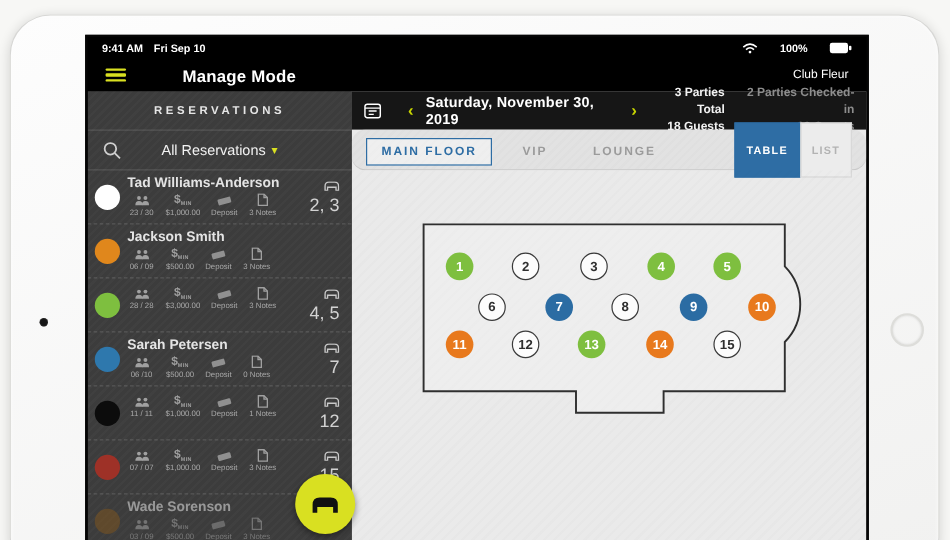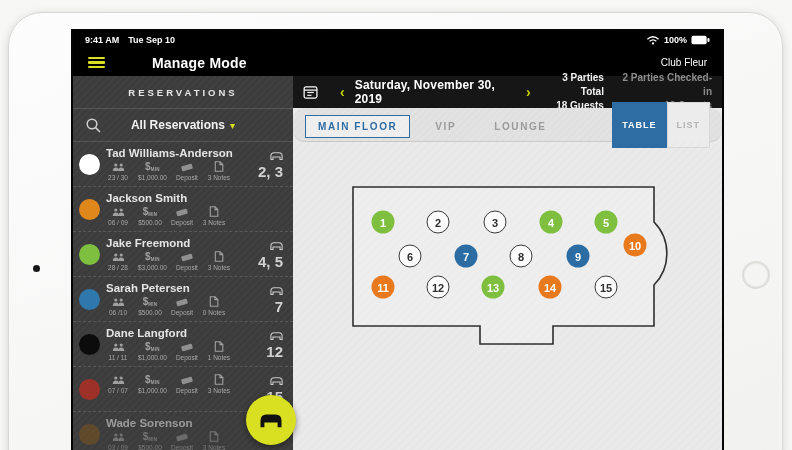--- a/index.html
+++ b/index.html
@@ -19,57 +19,57 @@
 
   
   .screen { position:absolute; left:62px; top:16px; width:653px; height:438px;
             background:#000; border:2px solid #050505; overflow:hidden;
             display:flex; flex-direction:column; }
 
   
   .statusbar { height:18px; background:#000; color:#fff; display:flex;
                align-items:center; padding:0 12px; font-size:9px; font-weight:bold; }
   .statusbar .sb-left { display:flex; gap:9px; }
-  .statusbar .sb-right { margin-left:auto; display:flex; align-items:center; gap:4px; }
+  .statusbar .sb-right { margin-left:auto; display:flex; align-items:center; gap:18px; }
 
   
   .appbar { height:27px; background:#000; display:flex; align-items:center; padding:0 15px; }
   .hamburger { width:17px; display:flex; flex-direction:column; gap:2px; cursor:pointer; }
   .hamburger span { height:2.6px; background:#d9e021; border-radius:1px; }
   .app-title { color:#fff; font-size:14px; font-weight:bold; margin-left:15px; letter-spacing:.2px;padding-left:32px; }
   .venue { margin-left:auto; color:#fff; font-size:10px; }
 
   
   .bodyrow { flex:1; display:flex; min-height:0; }
 
   
   .sidebar { width:220px; background:#3c3c3c; position:relative; display:flex; flex-direction:column;
              background-image:repeating-linear-gradient(135deg, rgba(255,255,255,.018) 0 2px, transparent 2px 5px); }
   .res-header { height:33px; display:flex; align-items:center; justify-content:center;
                 color:#e6e6e6; font-size:9.5px; font-weight:bold; letter-spacing:3px;
                 border-bottom:1px solid rgba(255,255,255,.13); }
   .filter-row { height:33px; position:relative; display:flex; align-items:center; justify-content:center;
                 border-bottom:1px solid rgba(255,255,255,.13); cursor:pointer; }
   .search-ic { position:absolute; left:12px; top:8px; }
-  .filter-label { color:#f2f2f2; font-size:12px;font-weight:bold; }
+  .filter-label { color:#f2f2f2; font-size:12px; }
   .filter-caret { color:#d9e021; font-size:10px; margin-left:5px; }
   .res-list { flex:1; overflow:hidden; }
   .res-row { height:45px; position:relative; padding:5px 8px 0 33px;
              border-bottom:1px dashed rgba(255,255,255,.14); cursor:pointer; }
   .res-row:last-child { opacity:.55; }
   .dot { position:absolute; left:6px; top:12px; width:21px; height:21px; border-radius:50%; }
   .res-name { color:#e4e4e4; font-size:11.5px; font-weight:bold; white-space:nowrap;
               overflow:hidden; max-width:135px; }
   .stats { display:flex; gap:8px; margin-top:2px; }
   .stat { display:flex; flex-direction:column; align-items:center; min-width:24px; }
   .stat .ic { height:11px; display:flex; align-items:flex-end; justify-content:center;
               color:#a0a0a0; font-size:10px; font-weight:bold; line-height:1; }
   .stat .lbl { font-size:6.5px; color:#a8a8a8; margin-top:1.5px; white-space:nowrap; }
   .min-sup { font-size:4.5px; vertical-align:super; letter-spacing:.3px; }
-  .tbl-info { position:absolute; right:10px; top:4px; text-align:right;font-weight:bold; }
+  .tbl-info { position:absolute; right:10px; top:4px; text-align:right; }
   .tbl-info .num { font-size:15px; color:#d2d2d2; line-height:1.1; }
   .fab { position:absolute; right:-3px; bottom:20px; width:50px; height:50px; border-radius:50%;
          background:#d9e021; display:flex; align-items:center; justify-content:center;
          box-shadow:0 2px 6px rgba(0,0,0,.45); cursor:pointer; z-index:5; }
 
   
   .main { flex:1; display:flex; flex-direction:column; background:#eaeaea; min-width:0; }
   .datebar { height:32px; background:#161616; display:flex; align-items:center; padding:0 10px; }
   .cal-ic { margin-right:12px; cursor:pointer; }
   .chev { color:#c6d400; font-size:14px; font-weight:bold; padding:0 10px; cursor:pointer; line-height:1; }
@@ -104,21 +104,21 @@
 
 <div class="tablet">
   <div class="camera"></div>
   <div class="home-btn"></div>
 
   <div class="screen">
 
     <div class="statusbar">
       <div class="sb-left">
         <span>9:41 AM</span>
-        <span>Tue Sep 10</span>
+        <span>Fri Sep 10</span>
       </div>
       <div class="sb-right">
         <svg width="14" height="10" viewBox="0 0 16 11">
           <path d="M1.6 4.6 Q8 -1 14.4 4.6" fill="none" stroke="#fff" stroke-width="1.5"></path>
           <path d="M4.2 7 Q8 3.6 11.8 7" fill="none" stroke="#fff" stroke-width="1.5"></path>
           <circle cx="8" cy="9.4" r="1.3" fill="#fff"></circle>
         </svg>
         <span>100%</span>
         <svg width="19" height="10" viewBox="0 0 20 10">
           <rect x="0.5" y="0.5" width="16" height="9" rx="2" fill="#fff"></rect>
@@ -230,21 +230,20 @@
           </svg>
         </span>
         <span class="lbl f-notes">3 Notes</span>
       </div>
     </div>
 
   </div>
 
   <div class="res-row">
     <div class="dot" style="background: rgb(126, 191, 63);"></div>
-    <div class="res-name">Jake Freemond</div>
     <div class="stats">
       <div class="stat">
         <span class="ic">
           <svg width="13" height="9" viewBox="0 0 13 9">
             <circle cx="3.8" cy="2" r="1.6" fill="#a0a0a0"></circle>
             <path d="M0.8 8 Q0.8 4.6 3.8 4.6 Q6.8 4.6 6.8 8 Z" fill="#a0a0a0"></path>
             <circle cx="9.2" cy="2" r="1.6" fill="#a0a0a0"></circle>
             <path d="M6.2 8 Q6.2 4.6 9.2 4.6 Q12.2 4.6 12.2 8 Z" fill="#a0a0a0"></path>
           </svg>
         </span>
@@ -320,21 +319,20 @@
     <div class="tbl-info">
       <svg width="13" height="8" viewBox="0 0 16 10">
         <path d="M1 9.5 L1 5 Q1 1 5 1 L11 1 Q15 1 15 5 L15 9.5 L12.4 9.5 L12.4 6.3 L3.6 6.3 L3.6 9.5 Z" fill="none" stroke="#c9c9c9" stroke-width="1.4"></path>
       </svg>
       <div class="num f-tables">7</div>
     </div>
   </div>
 
   <div class="res-row">
     <div class="dot" style="background: rgb(12, 12, 12);"></div>
-    <div class="res-name">Dane Langford</div>
     <div class="stats">
       <div class="stat">
         <span class="ic">
           <svg width="13" height="9" viewBox="0 0 13 9">
             <circle cx="3.8" cy="2" r="1.6" fill="#a0a0a0"></circle>
             <path d="M0.8 8 Q0.8 4.6 3.8 4.6 Q6.8 4.6 6.8 8 Z" fill="#a0a0a0"></path>
             <circle cx="9.2" cy="2" r="1.6" fill="#a0a0a0"></circle>
             <path d="M6.2 8 Q6.2 4.6 9.2 4.6 Q12.2 4.6 12.2 8 Z" fill="#a0a0a0"></path>
           </svg>
         </span>
@@ -499,21 +497,21 @@
           </svg>
         <div class="table-circle filled" style="background: rgb(126, 191, 63); left: 90px; top: 80px;">1</div>
             <div class="table-circle open" style="left: 145px; top: 80px;">2</div>
             <div class="table-circle open" style="left: 202px; top: 80px;">3</div>
             <div class="table-circle filled" style="background: rgb(126, 191, 63); left: 258px; top: 80px;">4</div>
             <div class="table-circle filled" style="background: rgb(126, 191, 63); left: 313px; top: 80px;">5</div>
             <div class="table-circle open" style="left: 117px; top: 114px;">6</div>
             <div class="table-circle filled" style="background: rgb(43, 108, 163); left: 173px; top: 114px;">7</div>
             <div class="table-circle open" style="left: 228px; top: 114px;">8</div>
             <div class="table-circle filled" style="background: rgb(43, 108, 163); left: 285px; top: 114px;">9</div>
-            <div class="table-circle filled" style="background: rgb(232, 121, 29); left: 342px; top: 103px;">10</div>
+            <div class="table-circle filled" style="background: rgb(232, 121, 29); left: 342px; top: 114px;">10</div>
             <div class="table-circle filled" style="background: rgb(232, 121, 29); left: 90px; top: 145px;">11</div>
             <div class="table-circle open" style="left: 145px; top: 145px;">12</div>
             <div class="table-circle filled" style="background: rgb(126, 191, 63); left: 200px; top: 145px;">13</div>
             <div class="table-circle filled" style="background: rgb(232, 121, 29); left: 257px; top: 145px;">14</div>
             <div class="table-circle open" style="left: 313px; top: 145px;">15</div>
           </div>
 
       </div>
     </div>
   </div>

